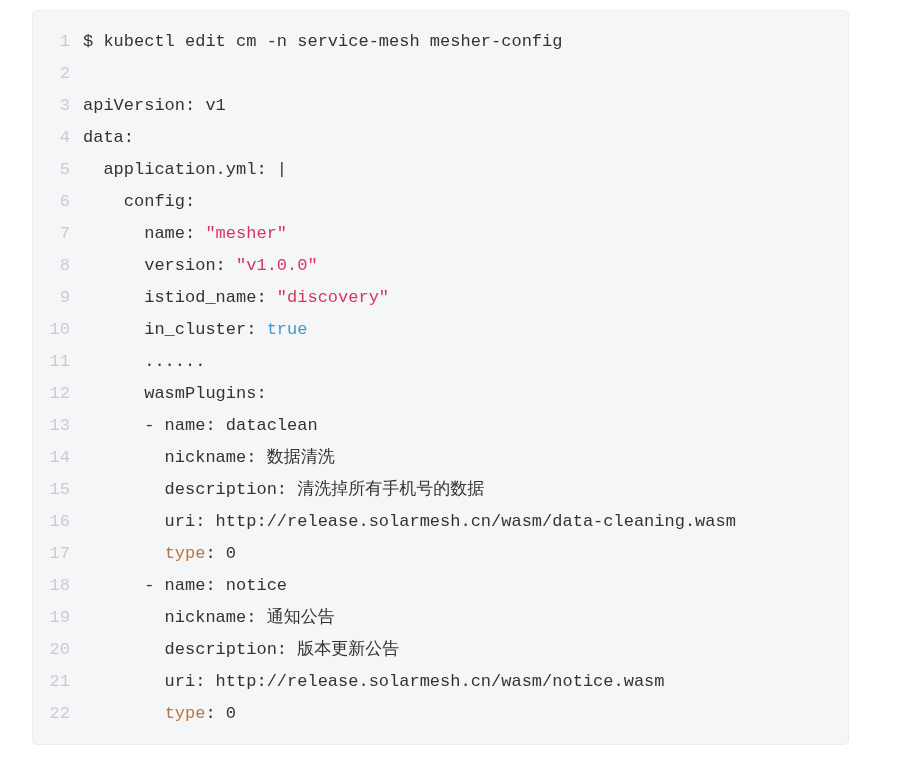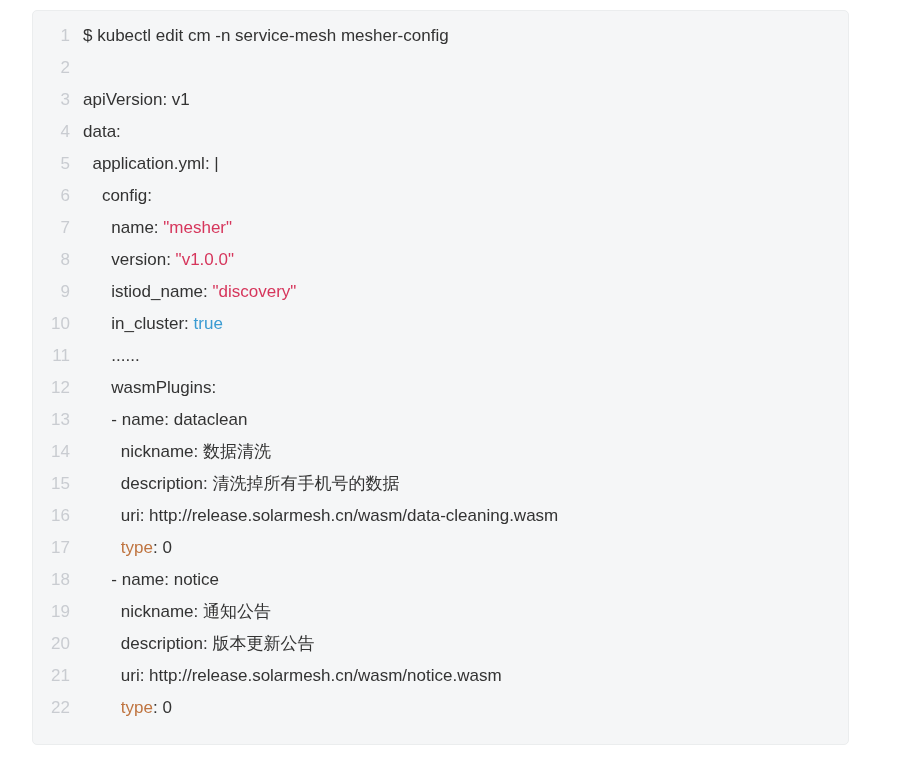--- a/index.html
+++ b/index.html
@@ -12,23 +12,23 @@
   }
   .code-block {
     position: absolute;
     left: 32px;
     top: 10px;
     width: 817px;
     height: 735px;
     box-sizing: border-box;
     border: 1px solid #ebedee;
     border-radius: 5px;
-    padding: 9px 10px 15px 0;
+    padding: 15px 10px 15px 0;
     overflow: hidden;
-    font-family: Liberation Sans, sans-serif;
+    font-family: Liberation Mono, monospace;
     font-size: 17px;
     line-height: 32px;
     margin: 0;
   }
   .code-line {
     height: 32px;
     white-space: pre;
   }
   .ln {
     display: inline-block;

